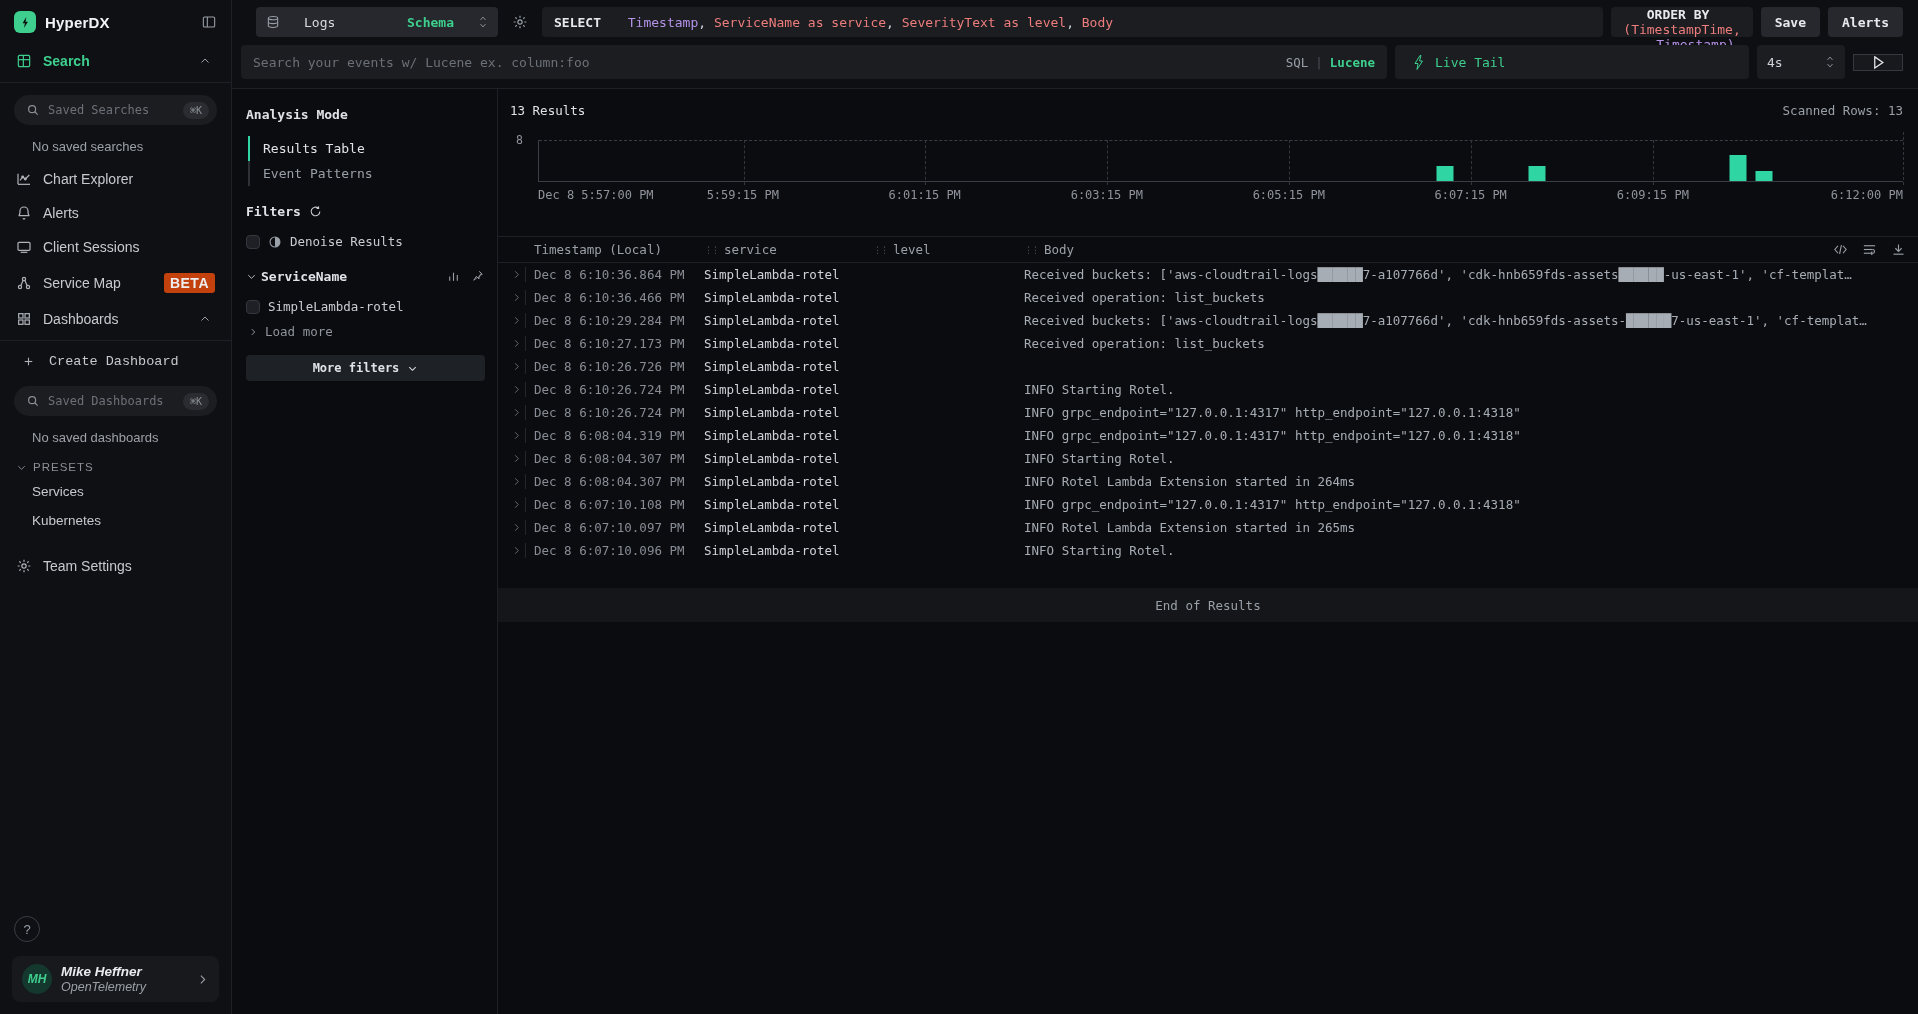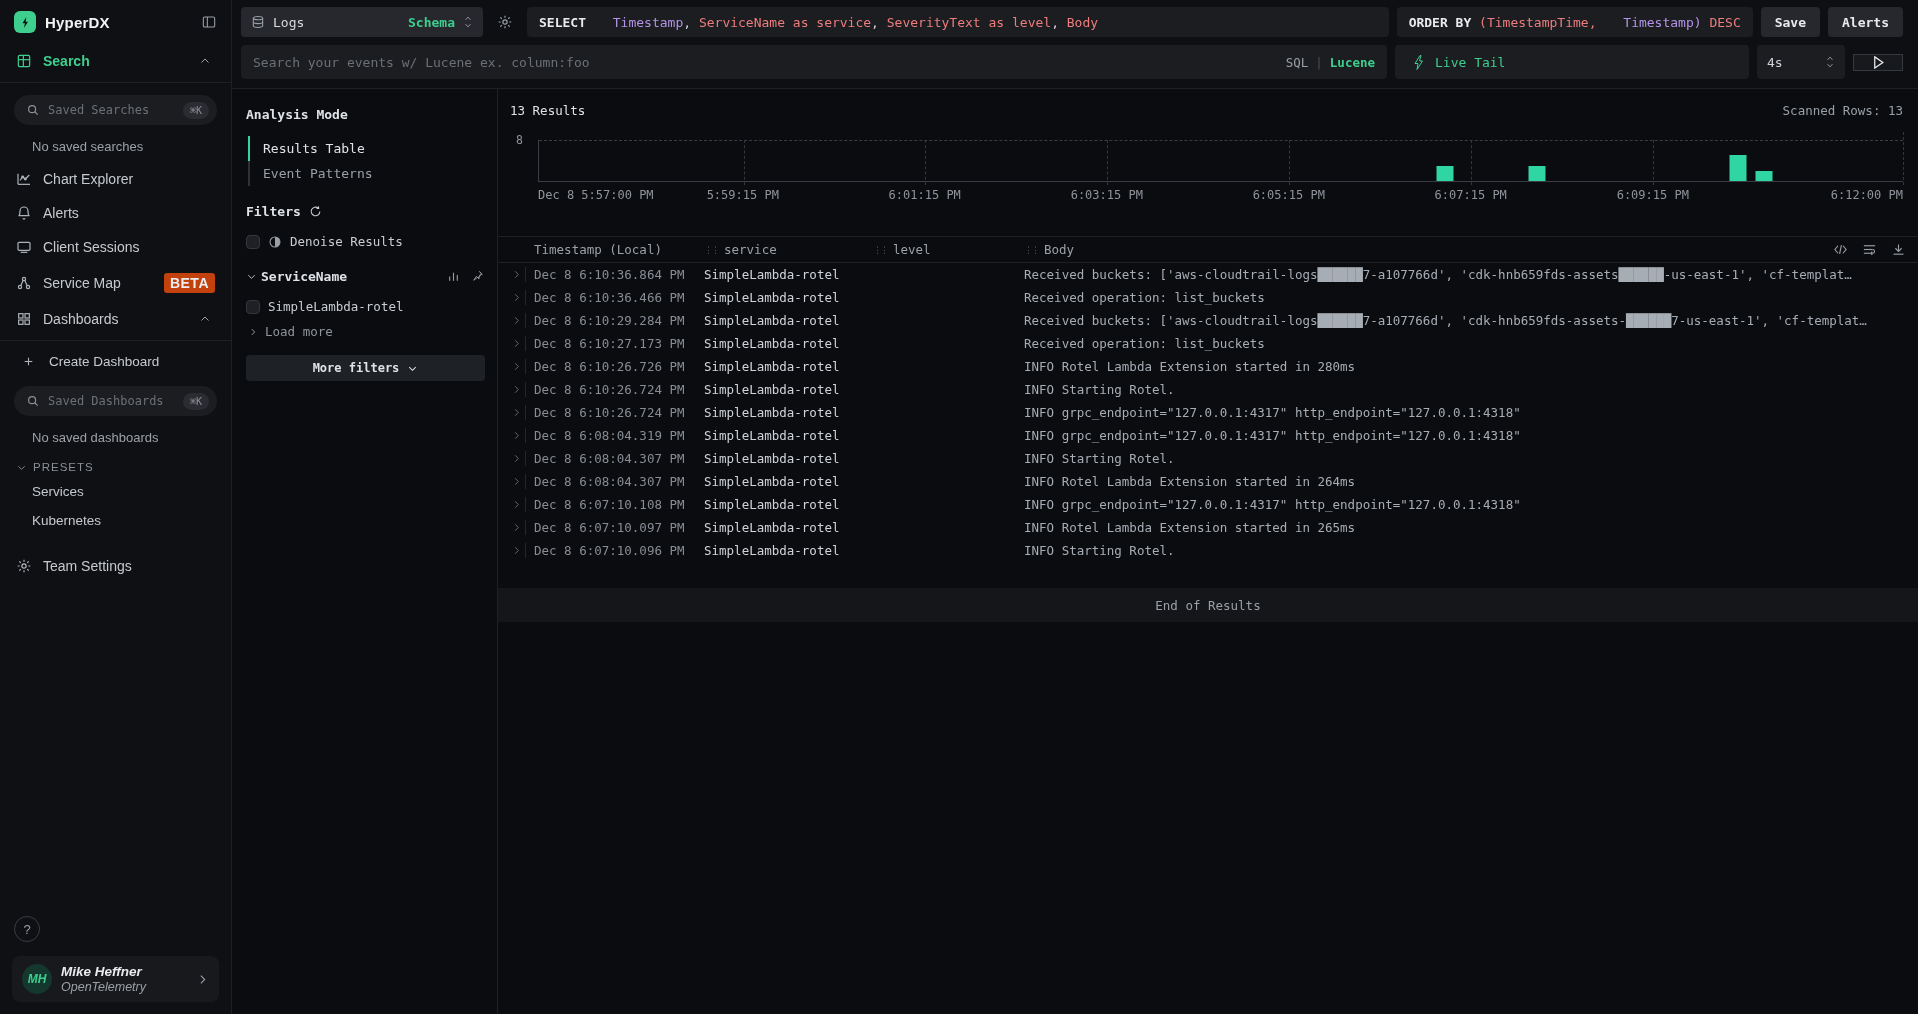--- a/index.html
+++ b/index.html
@@ -34,30 +34,30 @@
   .user-meta { flex:1; }
   .user-name { font-size:13.5px; font-weight:bold; color:#e9ebee; }
   .user-org { font-size:12.5px; color:#9ba0a7; margin-top:1px; }
 
   
   .content { flex:1; display:flex; flex-direction:column; min-width:0; }
   .topstrip { background:#0e0f13; border-bottom:1px solid #1d2025; padding:7px 15px 9px 9px; }
   .toprow { display:flex; align-items:center; gap:8px; height:30px; }
   .toprow + .toprow { margin-top:8px; height:34px; }
   .box { background:#1b1d21; border-radius:4px; height:100%; display:flex; align-items:center; font-family:"DejaVu Sans Mono", monospace; font-size:13px; }
-  .logs-select { width:242px; background:#26282d; padding:0 10px; gap:8px; cursor:pointer; color:#d6dade; }
+  .logs-select { width:242px; background:#26282d; padding:0 10px; gap:24px; cursor:pointer; color:#d6dade;margin-left:15px; }
   .logs-select .grow { flex:1; }
   .schema-lbl { color:#3ecf8e; font-weight:bold; }
   .icon-btn { width:28px; height:28px; display:flex; align-items:center; justify-content:center; color:#9aa0a8; cursor:pointer; }
   .sql-box { flex:1; padding:0 12px; gap:0; cursor:text; white-space:pre; }
   .kw { font-weight:bold; color:#e8eaee; }
   .tok-purple { color:#b593e8;margin-left:19px; }
   .tok-red { color:#ee7d7d; }
   .tok-plain { color:#cfd3d9; }
-  .orderby-box { padding:0 12px; white-space:pre; cursor:text; }
+  .orderby-box { padding:0 12px; white-space:pre; cursor:text;flex-direction:column; }
   .btn { background:#26282d; border-radius:4px; height:30px; padding:0 14px; display:flex; align-items:center; font-family:"DejaVu Sans Mono", monospace; font-weight:bold; font-size:13px; color:#e8eaee; cursor:pointer; }
   .search-box { flex:1; padding:0 12px; gap:10px; }
   .search-box input { flex:1; min-width:0; background:transparent; border:none; outline:none; font-family:"DejaVu Sans Mono", monospace; font-size:13px; color:#cfd3d9; }
   .search-box input::placeholder { color:#6b7076; }
   .lang-toggle { display:flex; align-items:center; gap:7px; font-size:12.5px; }
   .lang-sql { color:#9aa0a8; cursor:pointer; }
   .lang-sep { color:#4a4e55; }
   .lang-lucene { color:#3ecf8e; font-weight:bold; cursor:pointer; }
   .live-tail { width:354px; padding:0 18px; gap:10px; color:#3ecf8e; cursor:pointer; }
   .interval-select { width:88px; padding:0 10px; color:#cfd3d9; cursor:pointer; }
@@ -216,21 +216,21 @@
     <span>Dashboards</span>
     <span class="grow"></span>
     <span class="ico">
       <svg width="12" height="12" viewBox="0 0 24 24" fill="none" stroke="#9aa0a8" stroke-width="2">
           <polyline points="5 15 12 8 19 15"></polyline>
         </svg>
     </span>
   </div>
   <div class="divider"></div>
 
-  <div class="side-item" style="padding-left:22px; font-size:13.5px;">
+  <div class="side-item" style="padding-left:22px; font-size:13.5px;font-family:Liberation Mono, monospace;">
     <span class="ico">
       <svg width="13" height="13" viewBox="0 0 24 24" fill="none" stroke="currentColor" stroke-width="2">
           <line x1="12" y1="5" x2="12" y2="19"></line>
           <line x1="5" y1="12" x2="19" y2="12"></line>
         </svg>
     </span>
     <span>Create Dashboard</span>
   </div>
 
   <div class="pill-input">
@@ -537,21 +537,20 @@
             </div>
             <div class="t-row">
               <span class="c-chevron">
                 <svg width="11" height="11" viewBox="0 0 24 24" fill="none" stroke="currentColor" stroke-width="2">
                   <polyline points="9 5 16 12 9 19"></polyline>
                 </svg>
               </span>
               <span class="c-ts">Dec 8 6:10:26.726 PM</span>
               <span class="c-svc">SimpleLambda-rotel</span>
               <span class="c-lvl"></span>
-              <span class="c-body">INFO Rotel Lambda Extension started in 280ms</span>
             </div>
             <div class="t-row">
               <span class="c-chevron">
                 <svg width="11" height="11" viewBox="0 0 24 24" fill="none" stroke="currentColor" stroke-width="2">
                   <polyline points="9 5 16 12 9 19"></polyline>
                 </svg>
               </span>
               <span class="c-ts">Dec 8 6:10:26.724 PM</span>
               <span class="c-svc">SimpleLambda-rotel</span>
               <span class="c-lvl"></span>

